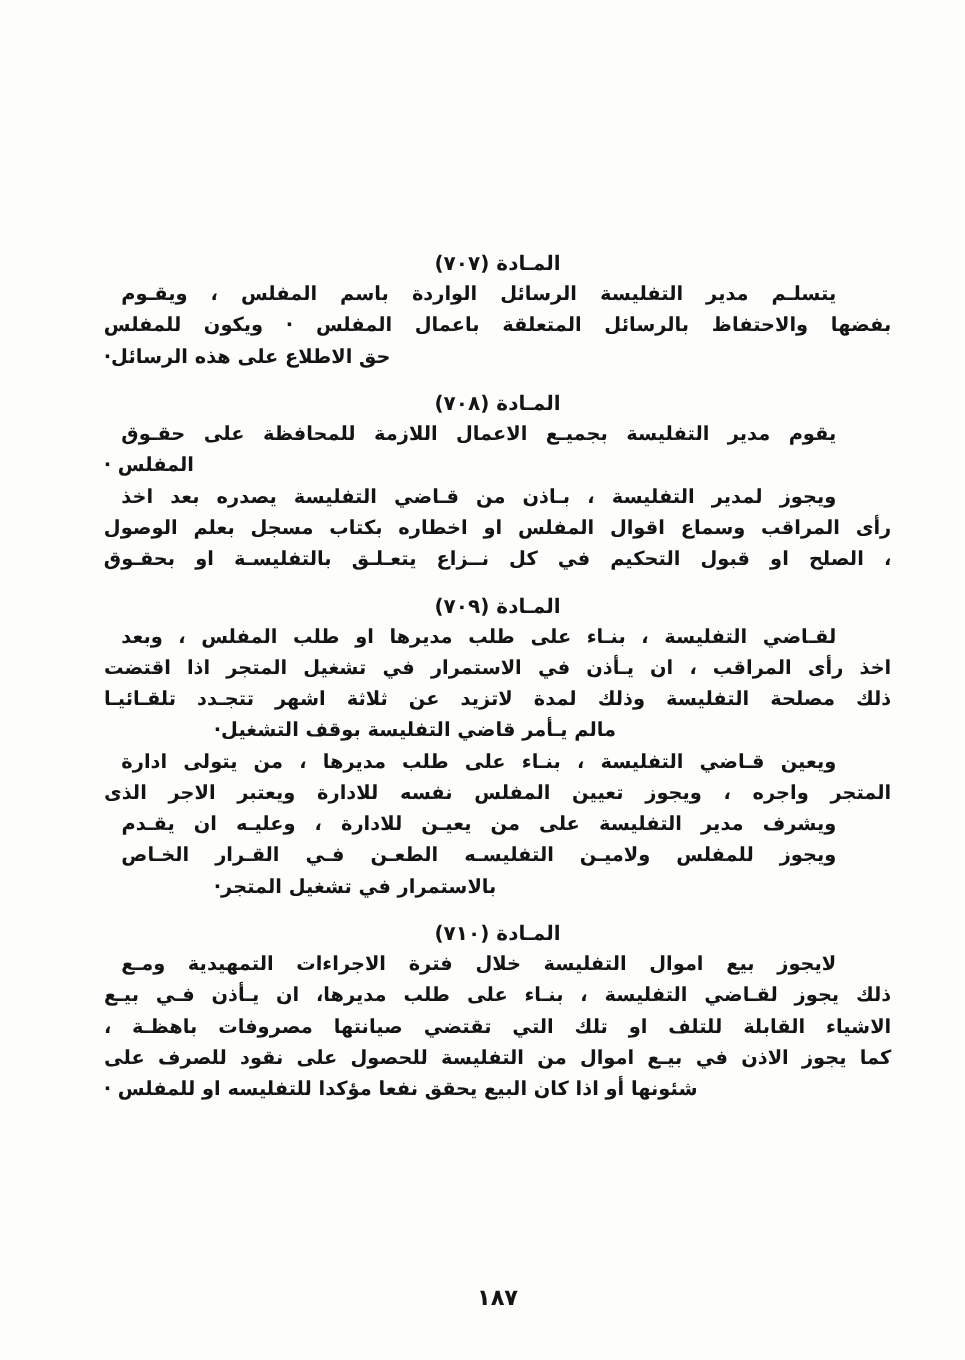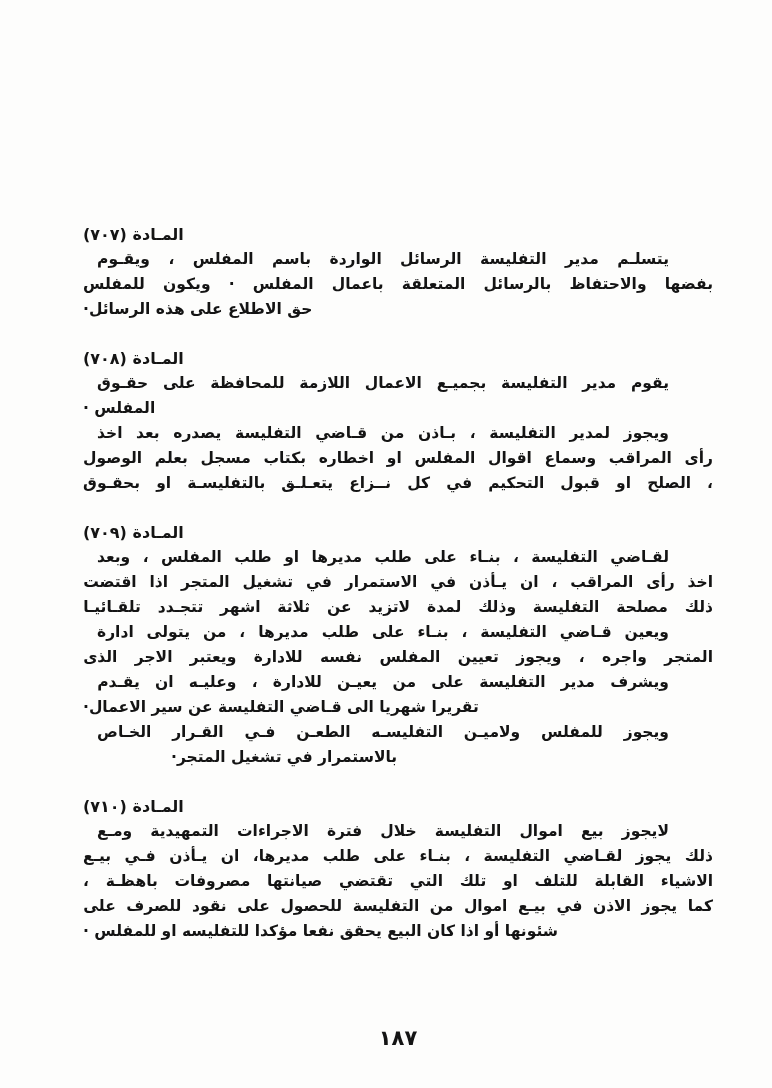--- a/index.html
+++ b/index.html
@@ -14,24 +14,23 @@
   }
   .content{
     position:absolute;
     top:198px;left:83px;width:630px;
     direction:rtl;
   }
   .article{margin:0;}
   .article + .article{margin-top:12px;}
   .article-heading{
     height:25px;line-height:25px;
-    text-align:left;
+    text-align:center;
     font-weight:bold;
     font-size:16px;
-    margin-top:24px;
   }
   .line{
     height:25px;line-height:25px;
     font-weight:bold;
     font-size:15.5px;
     white-space:nowrap;
   }
   
   .line.full,.line.first{
     display:flex;
@@ -40,21 +39,21 @@
   .line.first{padding-right:44px;padding-left:14px;}
   
   .line.left{text-align:left;}
   .line.left-indent{text-align:left;padding-left:88px;}
   .page-number{
     position:absolute;
     top:1026px;left:83px;width:630px;
     height:25px;line-height:25px;
     text-align:center;
     font-weight:bold;
-    font-size:21px;
+    font-size:18px;
     word-spacing:4px;
   }
 </style>
 </head>
 <body>
 
 <div class="page">
   <div class="content">
       <section class="article">
         <div class="article-heading">المـادة (٧٠٧)</div>
@@ -174,20 +173,21 @@
           <span>التفليسة</span>
           <span>وذلك</span>
           <span>لمدة</span>
           <span>لاتزيد</span>
           <span>عن</span>
           <span>ثلاثة</span>
           <span>اشهر</span>
           <span>تتجـدد</span>
           <span>تلقـائيـا</span>
         </div>
+        <div class="line left-indent">مالم يـأمر قاضي التفليسة بوقف التشغيل·</div>
         <div class="line first">
           <span>ويعين</span>
           <span>قـاضي</span>
           <span>التفليسة</span>
           <span>،</span>
           <span>بنـاء</span>
           <span>على</span>
           <span>طلب</span>
           <span>مديرها</span>
           <span>،</span>
@@ -214,21 +214,20 @@
           <span>التفليسة</span>
           <span>على</span>
           <span>من</span>
           <span>يعيـن</span>
           <span>للادارة</span>
           <span>،</span>
           <span>وعليـه</span>
           <span>ان</span>
           <span>يقـدم</span>
         </div>
-        <div class="line left">تقريرا شهريا الى قـاضي التفليسة عن سير الاعمال·</div>
         <div class="line first">
           <span>ويجوز</span>
           <span>للمفلس</span>
           <span>ولاميـن</span>
           <span>التفليسـه</span>
           <span>الطعـن</span>
           <span>فـي</span>
           <span>القـرار</span>
           <span>الخـاص</span>
         </div>

